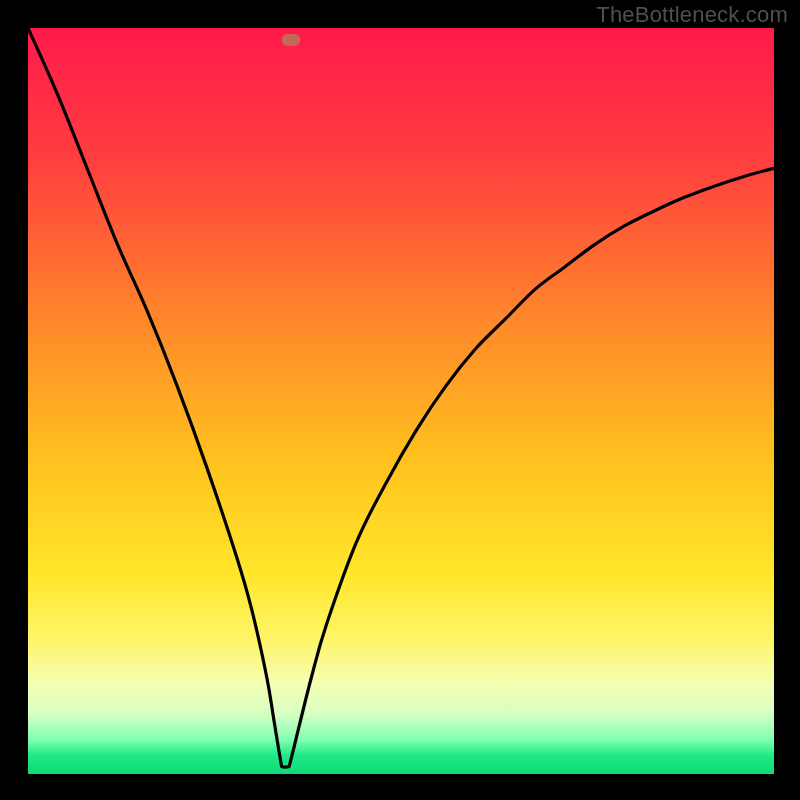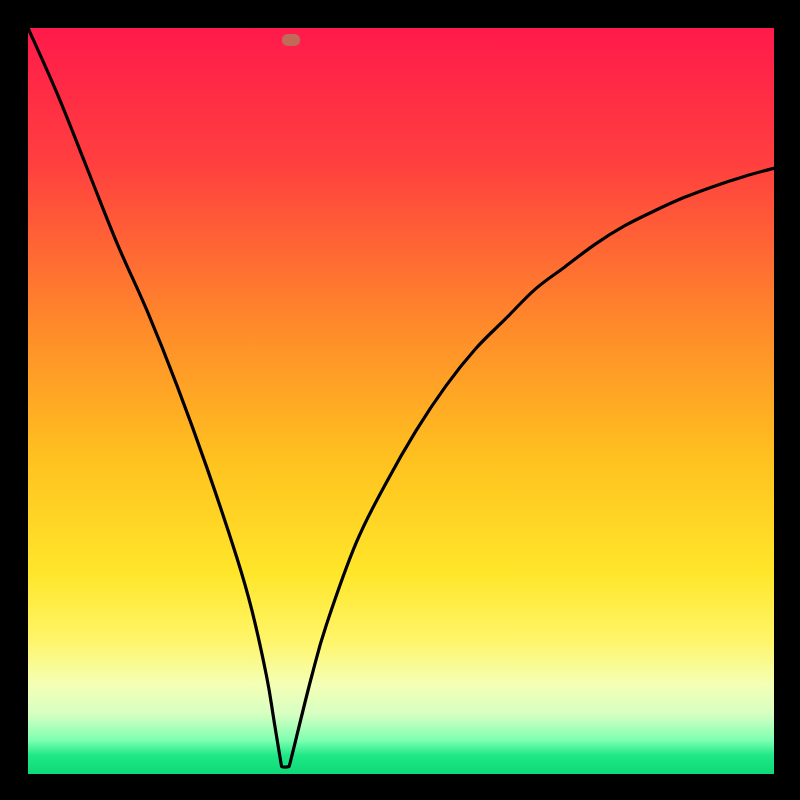--- a/index.html
+++ b/index.html
@@ -44,20 +44,21 @@
     height: 12px;
     border-radius: 6px / 5px;
     transform: translate(-50%, -50%);
   }
 </style>
 </head>
 <body>
 
 <div class="stage">
 
+  <div class="watermark">TheBottleneck.com</div>
 
   <div class="plot-rect" id="plot" style="left: 28px; top: 28px; width: 746px; height: 746px;">
 
     <div class="gradient" id="grad" style="background: linear-gradient(rgb(255, 26, 75) 0%, rgb(255, 63, 63) 18%, rgb(255, 138, 42) 40%, rgb(255, 194, 31) 58%, rgb(255, 230, 42) 73%, rgb(255, 245, 104) 82%, rgb(244, 255, 181) 88%, rgb(214, 255, 194) 92%, rgb(125, 255, 176) 95.5%, rgb(31, 232, 135) 97.5%, rgb(15, 216, 119) 100%);"></div>
 
     <svg class="curve-svg" id="curve-svg" preserveAspectRatio="none" width="746" height="746" viewBox="0 0 746 746">
       <path id="curve-path" fill="none" stroke="#000" stroke-width="3.2" stroke-linejoin="round" stroke-linecap="round" d="M 0.00 0.00 C 5.37 12.09, 19.10 41.63, 29.84 67.14 C 40.58 92.65, 48.94 114.88, 59.68 141.74 C 70.42 168.60, 78.78 190.83, 89.52 216.34 C 100.26 241.85, 108.62 257.97, 119.36 283.48 C 130.10 308.99, 138.46 329.88, 149.20 358.08 C 159.94 386.28, 168.30 409.26, 179.04 440.14 C 189.78 471.02, 200.82 504.15, 208.88 529.66 C 216.94 555.17, 218.43 560.40, 223.80 581.88 C 229.17 603.36, 234.69 628.88, 238.72 649.02 C 242.75 669.16, 243.49 677.67, 246.18 693.78 C 246.48 695.57, 253.34 737.64, 253.64 738.54 C 253.94 739.44, 260.80 739.14, 261.10 738.54 C 261.40 737.94, 268.11 710.49, 268.56 708.70 C 272.59 692.59, 278.11 669.16, 283.48 649.02 C 288.85 628.88, 290.34 620.97, 298.40 596.80 C 306.46 572.63, 317.50 540.25, 328.24 514.74 C 338.98 489.23, 347.34 475.20, 358.08 455.06 C 368.82 434.92, 377.18 420.30, 387.92 402.84 C 398.66 385.38, 407.02 372.85, 417.76 358.08 C 428.50 343.31, 436.86 332.87, 447.60 320.78 C 458.34 308.69, 466.70 301.68, 477.44 290.94 C 488.18 280.20, 496.54 270.50, 507.28 261.10 C 518.02 251.70, 526.38 246.78, 537.12 238.72 C 547.86 230.66, 556.22 223.73, 566.96 216.34 C 577.70 208.95, 586.06 203.73, 596.80 197.69 C 607.54 191.65, 615.90 187.87, 626.64 182.77 C 637.38 177.67, 645.74 173.77, 656.48 169.34 C 667.22 164.91, 675.58 161.91, 686.32 158.15 C 697.06 154.39, 705.42 151.68, 716.16 148.45 C 726.90 145.23, 740.63 141.73, 746.00 140.25"></path>
     </svg>
 
     <div class="marker" id="marker" style="left: 262.592px; top: 11.936px; background: rgb(194, 106, 90);"></div>

